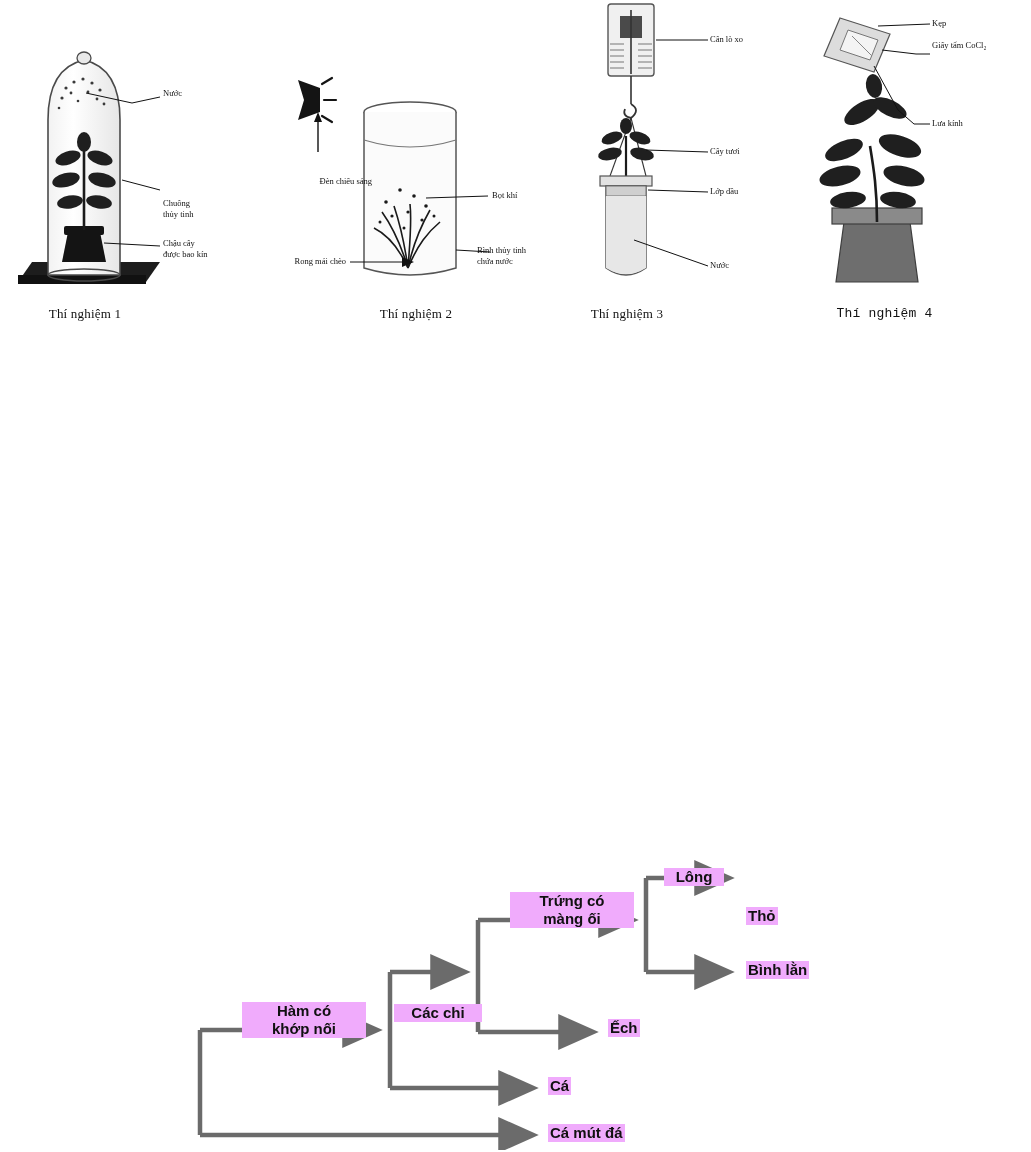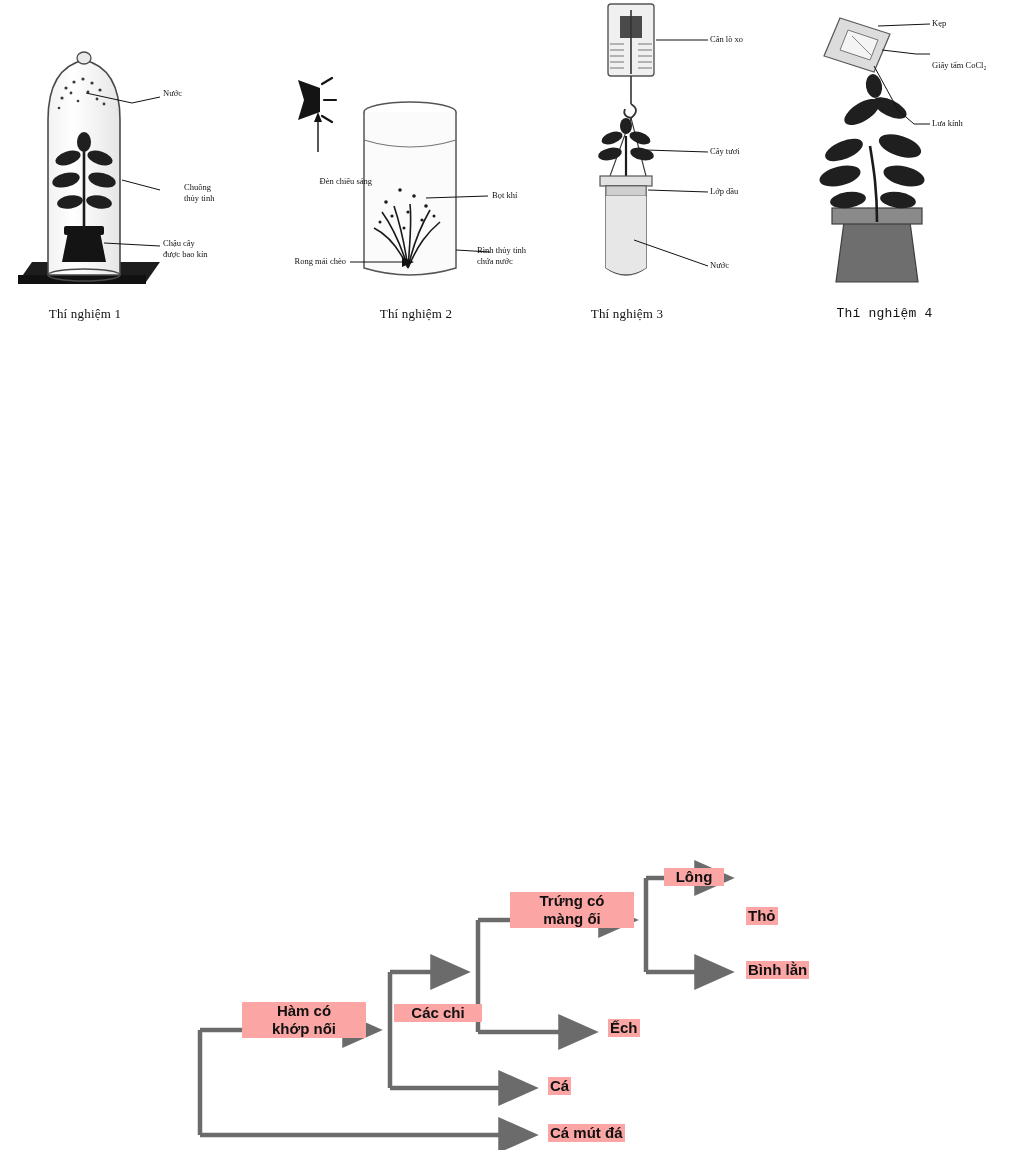--- a/index.html
+++ b/index.html
@@ -64,21 +64,21 @@
     height: 290px;
   }
   .node-label {
     position: absolute;
     font-family: "Liberation Sans", sans-serif;
     font-weight: bold;
     font-size: 15px;
     color: #111;
     white-space: pre-line;
     line-height: 1.2;
-    background: #fca5a5;
+    background: #f0abfc;
     padding: 0 2px;
   }
   .node-label.center { text-align: center; }
 </style>
 </head>
 <body>
 
 <div class="canvas">
 
   <div class="figures">
@@ -128,21 +128,21 @@
           <ellipse cx="70" cy="202" rx="13" ry="6.5" transform="rotate(-10 70 202)"></ellipse>
           <ellipse cx="99" cy="202" rx="13" ry="6.5" transform="rotate(10 99 202)"></ellipse>
           <ellipse cx="84" cy="142" rx="7" ry="10"></ellipse>
         </g>
 
         <polyline points="86,93 132,103 160,97" fill="none" stroke="#111" stroke-width="1"></polyline>
         <polyline points="122,180 160,190" fill="none" stroke="#111" stroke-width="1"></polyline>
         <polyline points="104,243 160,246" fill="none" stroke="#111" stroke-width="1"></polyline>
       </svg>
       <div class="lbl" style="left:163px; top:88px;">Nước</div>
-      <div class="lbl" style="left:163px; top:182px;margin-left:21px;">Chuông
+      <div class="lbl" style="left:163px; top:198px;">Chuông
 thủy tinh</div>
       <div class="lbl" style="left:163px; top:238px;">Chậu cây
 được bao kín</div>
       <div class="fig-caption" style="left:-45px; top:306px; width:260px;">Thí nghiệm 1</div>
     </div>
 
     <div class="fig" style="left:258px; width:300px;">
       <svg width="300" height="310" viewBox="0 0 300 310">
 
         <g>
@@ -274,21 +274,21 @@
           <polygon points="62,18 112,34 96,72 46,56" fill="#dcdcdc" stroke="#555" stroke-width="1.2"></polygon>
           <polygon points="70,30 100,40 92,60 62,50" fill="#f4f4f4" stroke="#777" stroke-width="1"></polygon>
           <line x1="74" y1="36" x2="94" y2="56" stroke="#888" stroke-width="1"></line>
         </g>
 
         <polyline points="100,26 152,24" fill="none" stroke="#111" stroke-width="1"></polyline>
         <polyline points="104,50 138,54 152,54" fill="none" stroke="#111" stroke-width="1"></polyline>
         <polyline points="96,66 120,110 136,124 152,124" fill="none" stroke="#111" stroke-width="1"></polyline>
       </svg>
       <div class="lbl" style="left:154px; top:18px;">Kẹp</div>
-      <div class="lbl" style="left:154px; top:60px;">Giấy tẩm CoCl₂</div>
+      <div class="lbl" style="left:154px; top:40px;">Giấy tẩm CoCl₂</div>
       <div class="lbl" style="left:154px; top:118px;">Lưa kính</div>
       <div class="fig-caption" style="left:-20px; top:306px; width:253px;font-family:Liberation Mono, monospace;">Thí nghiệm 4</div>
     </div>
   </div>
 
   <div class="clado">
     <svg width="760" height="290" viewBox="0 0 760 290">
       <defs>
         <marker id="arrow" markerWidth="9" markerHeight="9" refX="7.5" refY="4.5" orient="auto">
           <polygon points="0,0.5 9,4.5 0,8.5" fill="#6b6b6b"></polygon>

